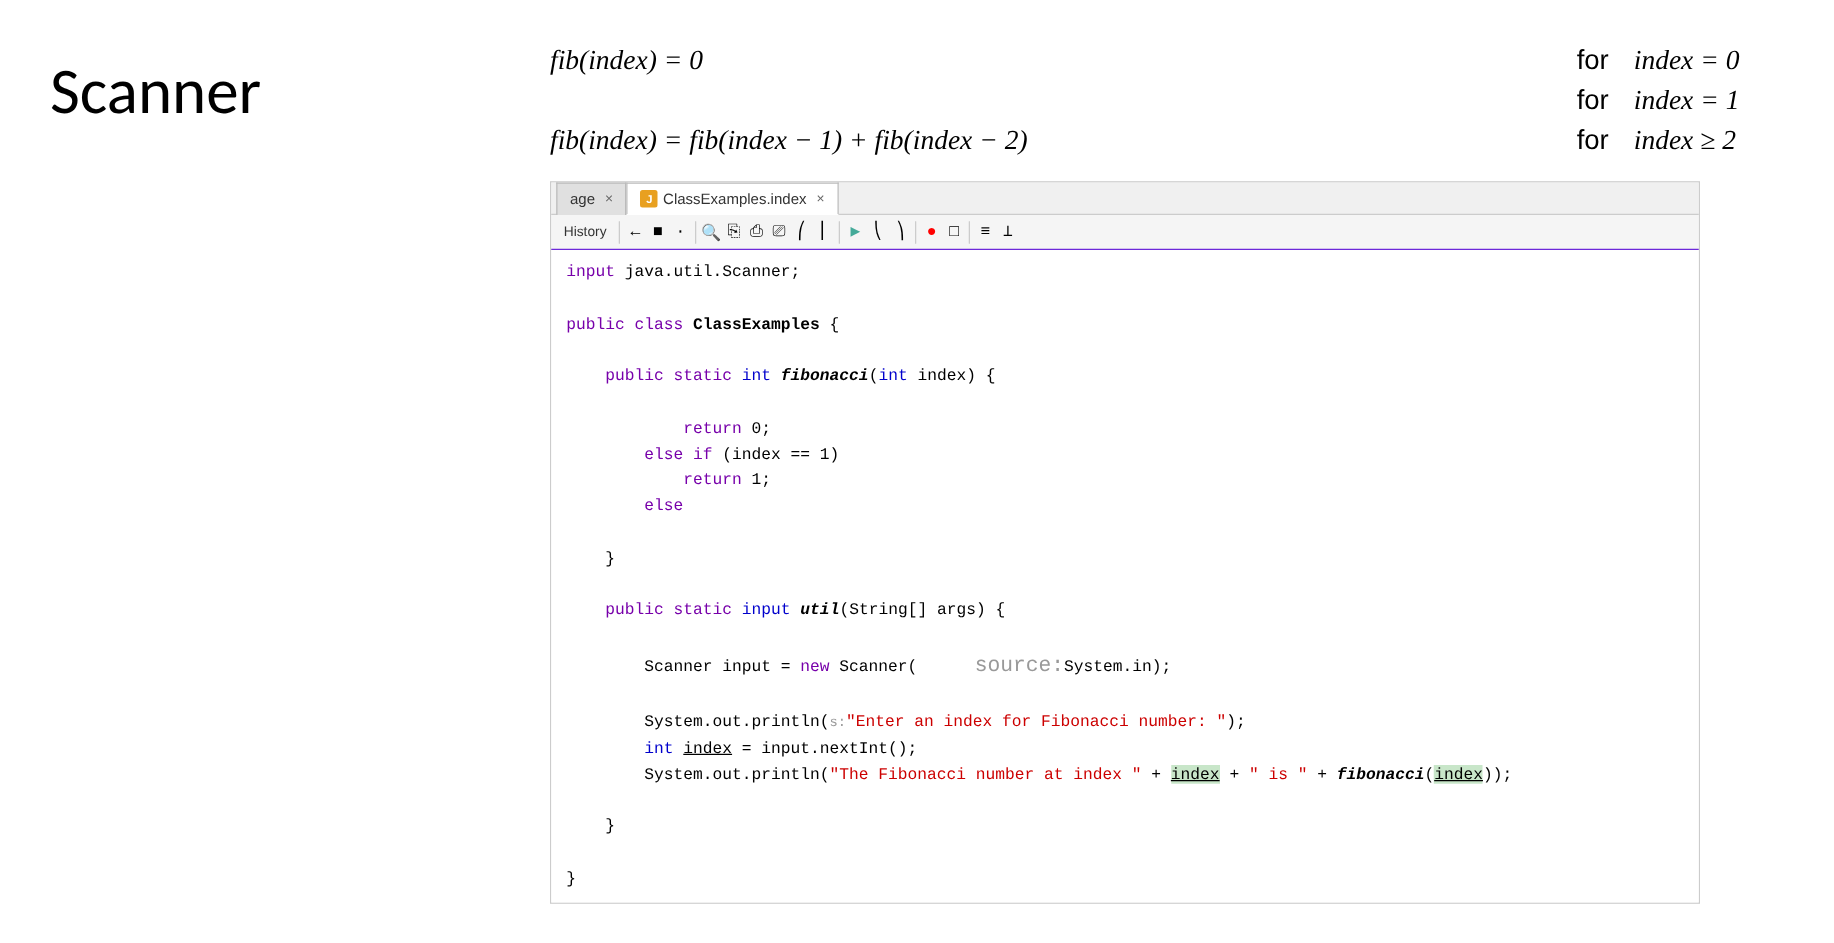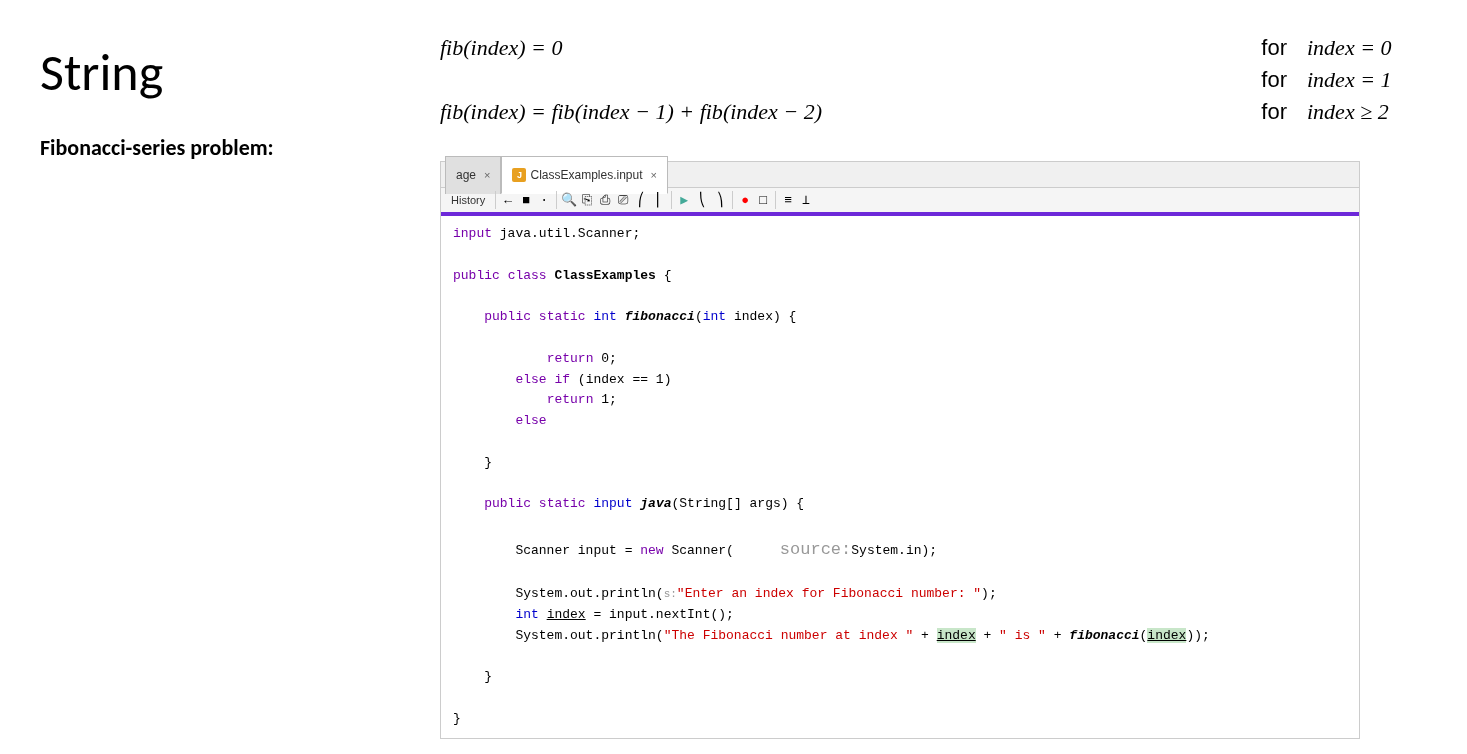--- a/index.html
+++ b/index.html
@@ -39,21 +39,21 @@
     .fib-label {
       font-family: 'Calibri', 'Segoe UI', Arial, sans-serif;
       font-size: 22px;
       font-weight: 700;
       color: #000;
       margin-top: 10px;
     }
 
     .math-section {
       padding-top: 5px;
-      margin-bottom: 36px;
+      margin-bottom: 20px;
     }
 
     .math-row {
       display: flex;
       align-items: baseline;
       margin-bottom: 6px;
       font-style: italic;
       font-size: 22px;
       color: #000;
     }
@@ -104,21 +104,21 @@
       background: #e0e0e0;
       border: 1px solid #bbb;
       border-bottom: none;
       padding: 2px 10px;
       font-size: 12px;
       font-family: Arial, sans-serif;
       color: #333;
       display: flex;
       align-items: center;
       gap: 4px;
-      height: 38px;
+      height: 26px;
       cursor: pointer;
     }
 
     .ide-tab.active {
       background: #ffffff;
       border-bottom: 1px solid #fff;
     }
 
     .ide-tab-icon {
       width: 14px;
@@ -134,21 +134,21 @@
     }
 
     .ide-tab-close {
       font-size: 11px;
       color: #666;
       margin-left: 4px;
     }
 
     .ide-toolbar {
       background: #f5f5f5;
-      border-bottom: 4px solid #6d28d9;
+      border-bottom: 1px solid #6d28d9;
       display: flex;
       align-items: center;
       height: 28px;
       padding: 0 4px;
       gap: 2px;
     }
 
     .ide-toolbar-btn {
       font-size: 11px;
       font-family: Arial, sans-serif;
@@ -193,22 +193,21 @@
     .math-italic {
       font-style: italic;
     }
   </style>
 </head>
 <body>
 
 <div class="page-container">
 
   <div class="left-panel">
-    <div class="example-title">String</div>
-    <div class="fib-label">Fibonacci-series problem:</div>
+    <div class="example-title">Scanner</div>
   </div>
 
   <div class="right-panel">
 
     <div class="math-section">
 
       <div class="math-row">
         <span class="math-eq math-italic">
           <i>fib</i>(<i>index</i>) = 0
         </span>
@@ -235,21 +234,21 @@
 
     <div class="ide-container">
 
       <div class="ide-tab-bar">
         <div class="ide-tab">
           <span>age</span>
           <span class="ide-tab-close">×</span>
         </div>
         <div class="ide-tab active">
           <span class="ide-tab-icon">J</span>
-          <span>ClassExamples.input</span>
+          <span>ClassExamples.index</span>
           <span class="ide-tab-close">×</span>
         </div>
       </div>
 
       <div class="ide-toolbar">
         <span class="ide-toolbar-btn">History</span>
         <div class="toolbar-sep"></div>
 
         <span class="ide-toolbar-icon" title="Back">←</span>
         <span class="ide-toolbar-icon">■</span>
@@ -281,21 +280,21 @@
         <div class="code-line"> </div>
         <div class="code-line">    <span style="color:#7700aa;">public</span> <span style="color:#7700aa;">static</span> <span style="color:#0000cc;">int</span> <strong><em>fibonacci</em></strong>(<span style="color:#0000cc;">int</span> index) {</div>
         <div class="code-line"> </div>
         <div class="code-line">            <span style="color:#7700aa;">return</span> 0;</div>
         <div class="code-line">        <span style="color:#7700aa;">else if</span> (index == 1)</div>
         <div class="code-line">            <span style="color:#7700aa;">return</span> 1;</div>
         <div class="code-line">        <span style="color:#7700aa;margin-top:28px;">else</span></div>
         <div class="code-line"> </div>
         <div class="code-line">    }</div>
         <div class="code-line"> </div>
-        <div class="code-line">    <span style="color:#7700aa;">public</span> <span style="color:#7700aa;">static</span> <span style="color:#0000cc;">input</span> <strong><em>java</em></strong>(String[] args) {</div>
+        <div class="code-line">    <span style="color:#7700aa;">public</span> <span style="color:#7700aa;">static</span> <span style="color:#0000cc;">input</span> <strong><em>util</em></strong>(String[] args) {</div>
         <div class="code-line"> </div>
         <div class="code-line">        Scanner input = <span style="color:#7700aa;">new</span> Scanner(<span style="color:#999;font-size:17px;margin-left:46px;">source:</span>System.in);</div>
         <div class="code-line"> </div>
         <div class="code-line">        System.out.println(<span style="color:#999;font-size:11px;">s:</span><span style="color:#cc0000;">"Enter an index for Fibonacci number: "</span>);</div>
         <div class="code-line">        <span style="color:#0000cc;">int</span> <span class="underline-var" style="text-decoration:underline;">index</span> = input.nextInt();</div>
         <div class="code-line">        System.out.println(<span style="color:#cc0000;">"The Fibonacci number at index "</span> + <span style="background:#c8e6c9; text-decoration:underline;">index</span> + <span style="color:#cc0000;">" is "</span> + <em><strong>fibonacci</strong></em>(<span style="background:#c8e6c9; text-decoration:underline;">index</span>));</div>
         <div class="code-line"> </div>
         <div class="code-line">    }</div>
         <div class="code-line"> </div>
         <div class="code-line">}</div>

